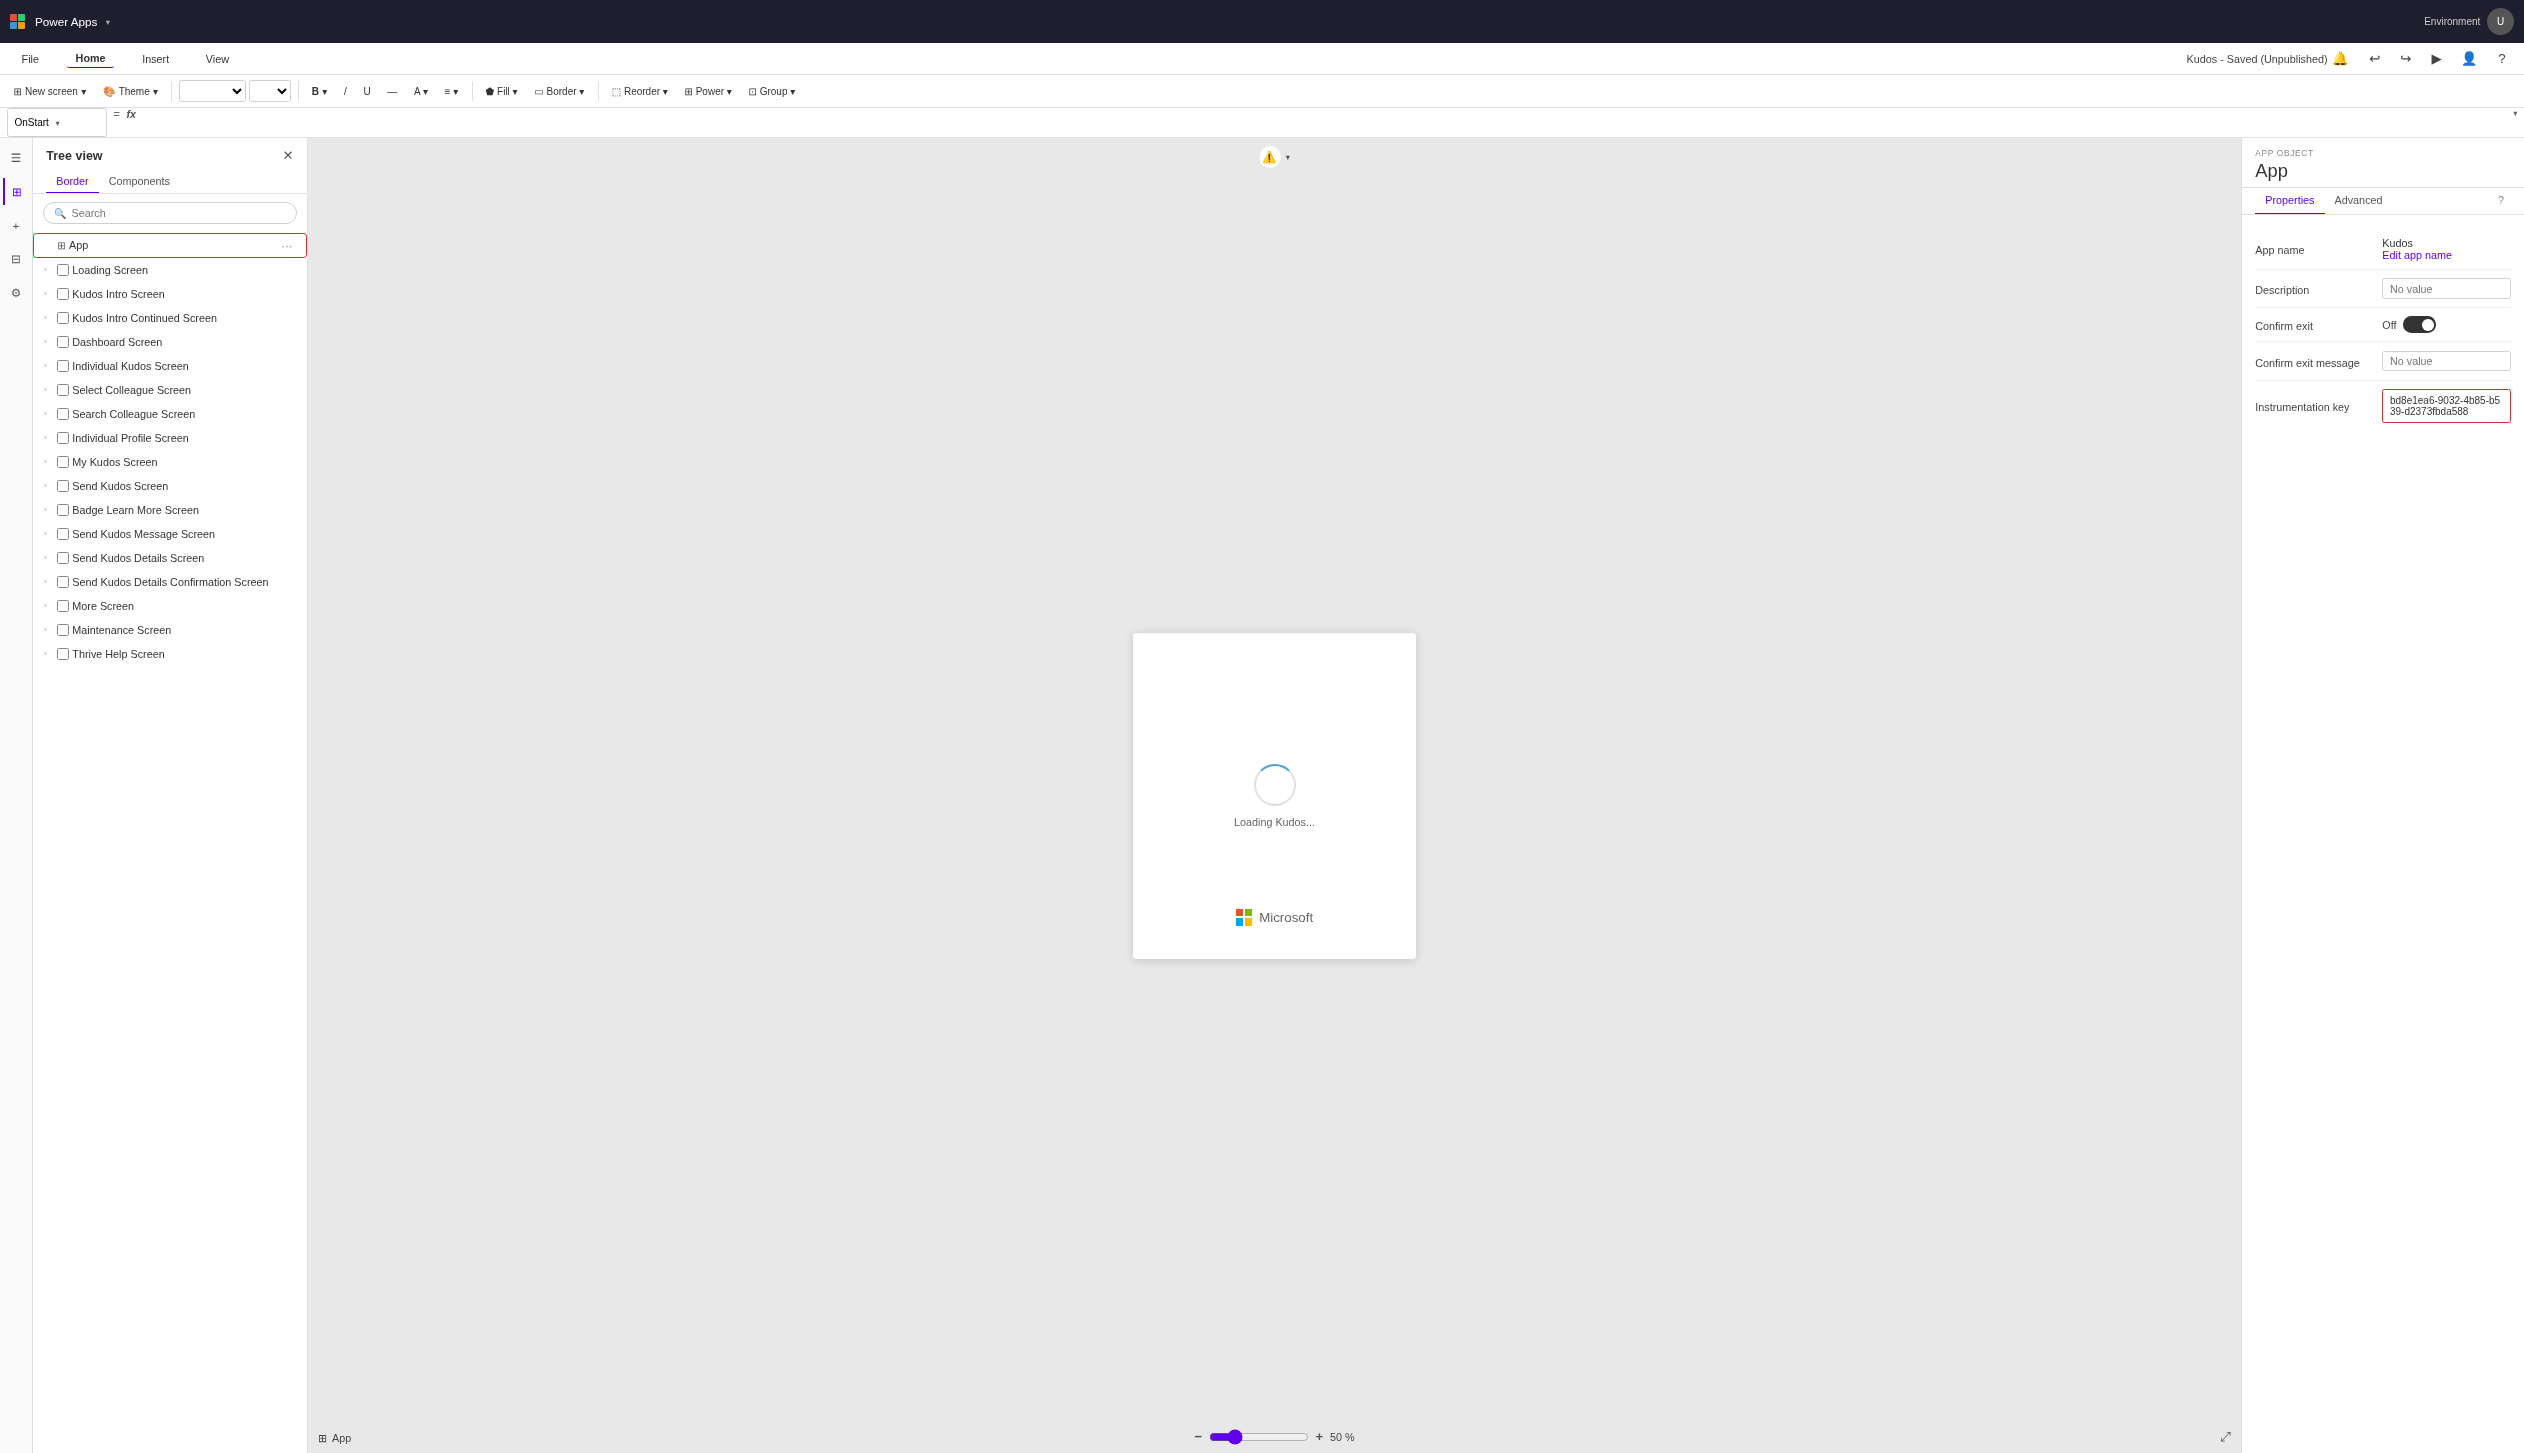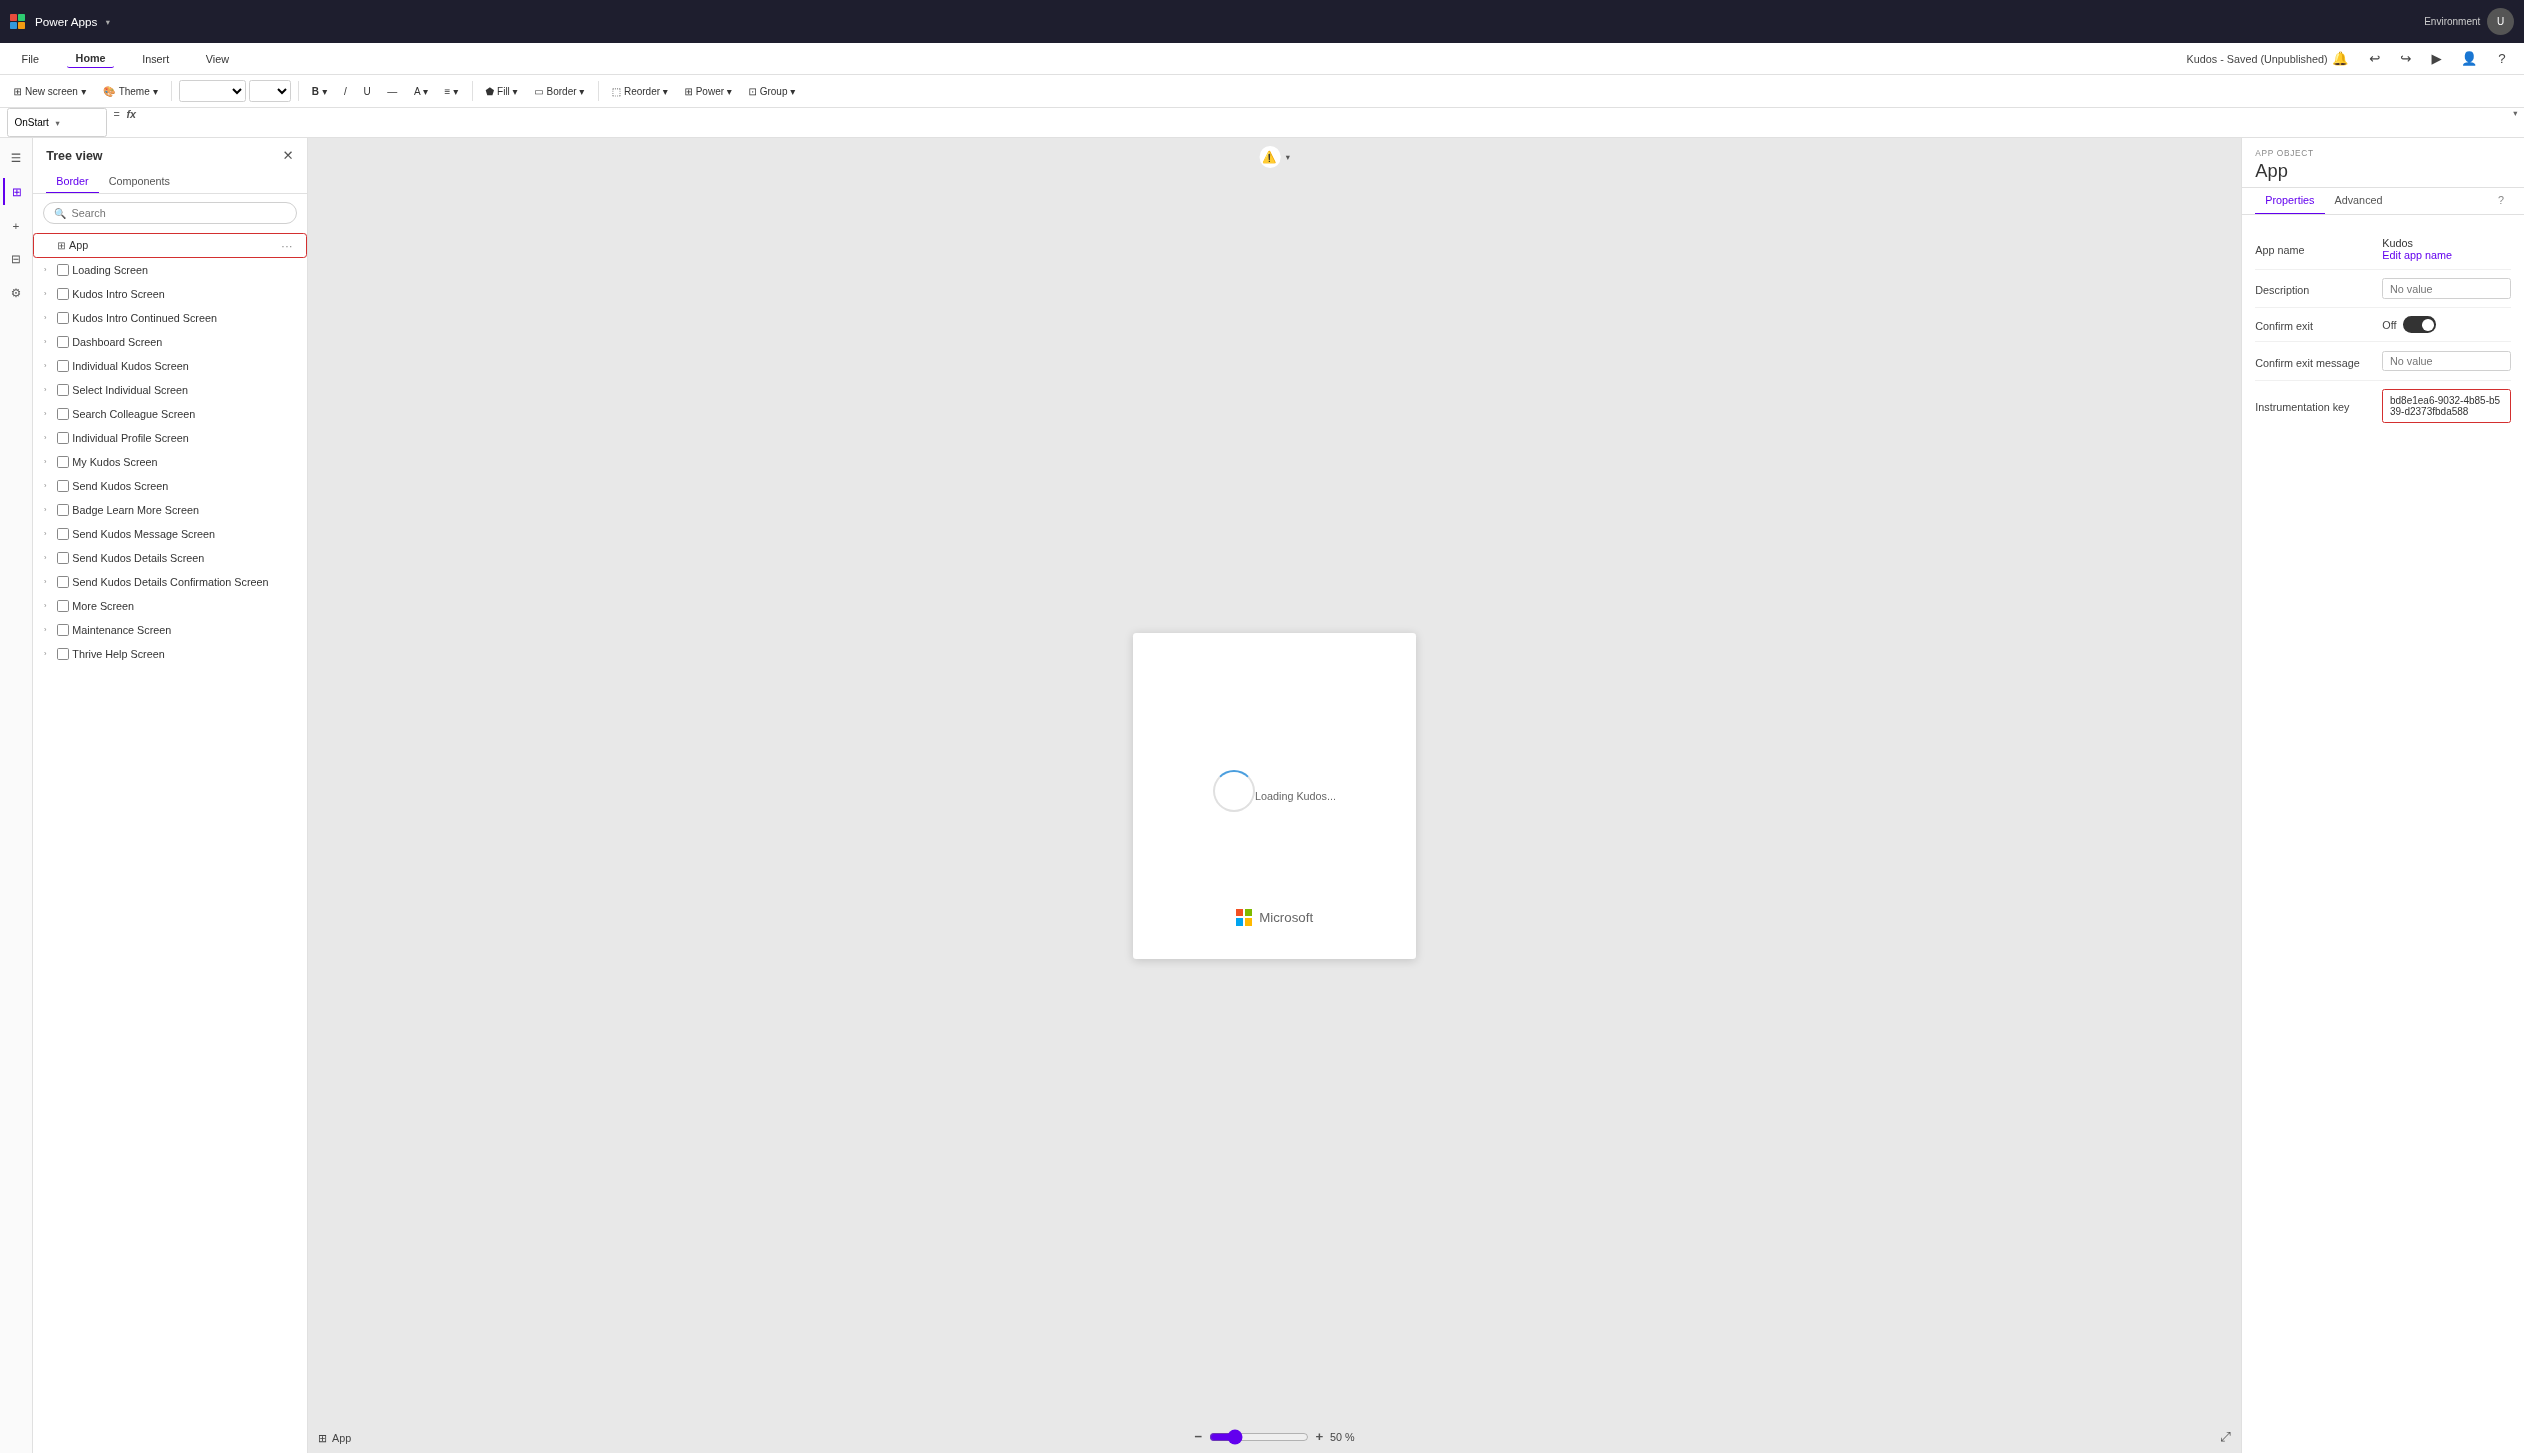--- a/index.html
+++ b/index.html
@@ -210,21 +210,21 @@
       width: 21.6px; height: 21.6px; display: flex; align-items: center; justify-content: center;
       font-size: 11.7px; cursor: pointer;
     }
     .canvas-frame {
       width: 283px;
       height: 326px;
       background: white;
       border-radius: 3.3px;
       box-shadow: 0 1.7px 10px rgba(0,0,0,0.15);
       display: flex;
-      flex-direction: row;
+      flex-direction: column;
       align-items: center;
       justify-content: center;
       position: relative;
     }
     .canvas-loading-spinner {
       width: 42px; height: 42px;
       border: 2.5px solid #e0e0e0;
       border-top-color: #4a9ede;
       border-radius: 50%;
       animation: spin 1s linear infinite;
@@ -464,21 +464,21 @@
 
       <div class="tree-item">
         <span class="tree-item-chevron">›</span>
         <div class="tree-item-checkbox"></div>
         <span class="tree-item-label">Individual Kudos Screen</span>
       </div>
 
       <div class="tree-item">
         <span class="tree-item-chevron">›</span>
         <div class="tree-item-checkbox"></div>
-        <span class="tree-item-label">Select Individual Screen</span>
+        <span class="tree-item-label">Select Colleague Screen</span>
       </div>
 
       <div class="tree-item">
         <span class="tree-item-chevron">›</span>
         <div class="tree-item-checkbox"></div>
         <span class="tree-item-label">Search Colleague Screen</span>
       </div>
 
       <div class="tree-item">
         <span class="tree-item-chevron">›</span>

